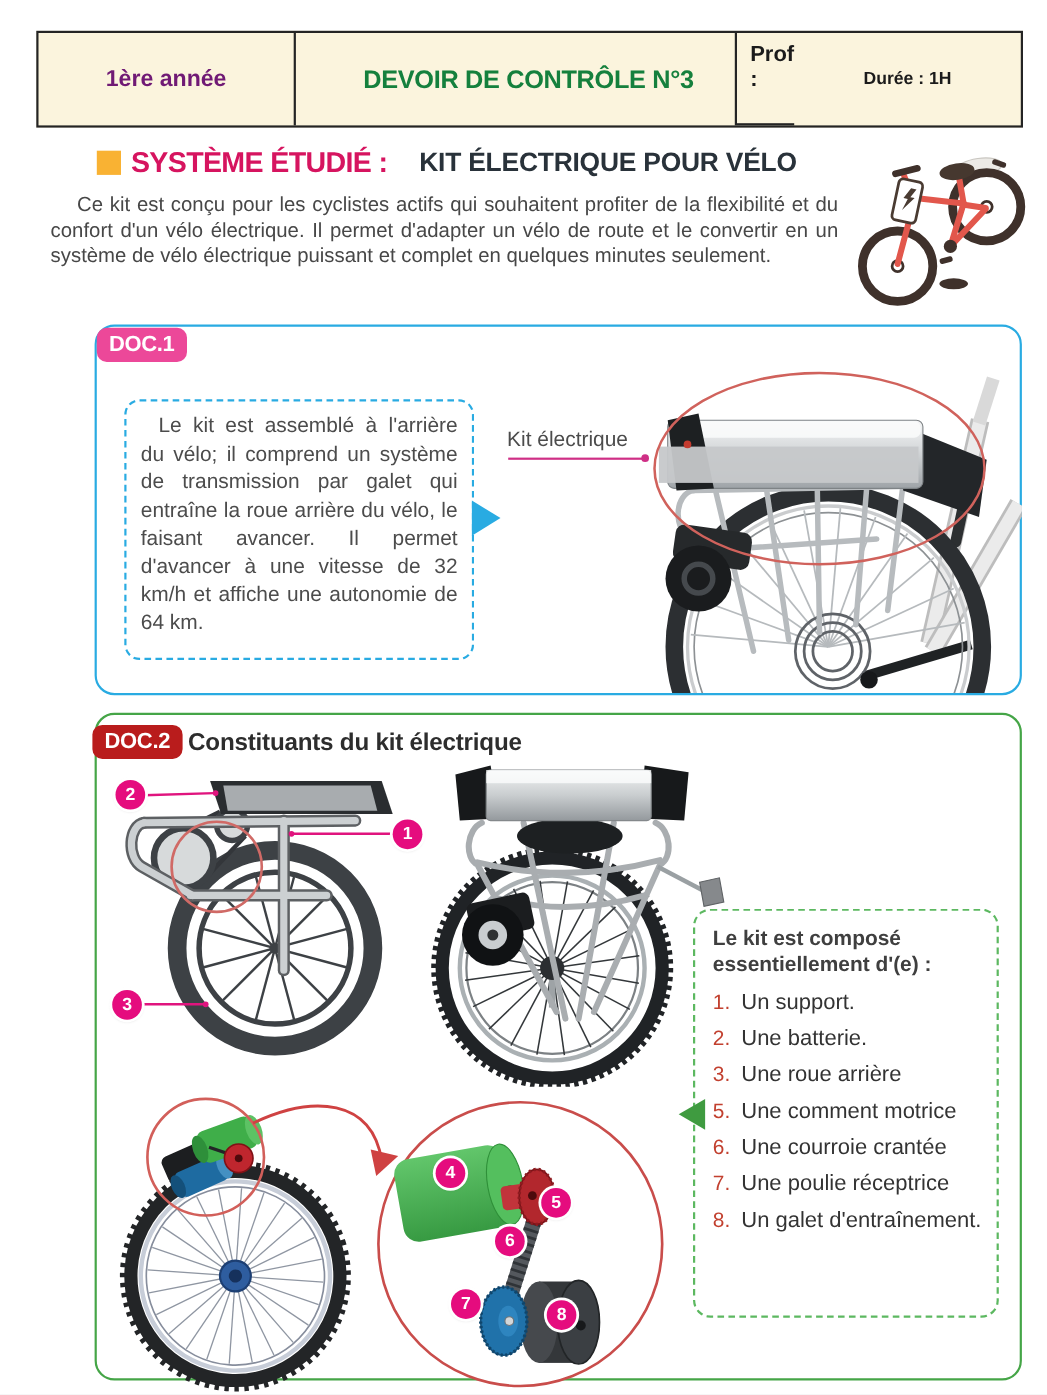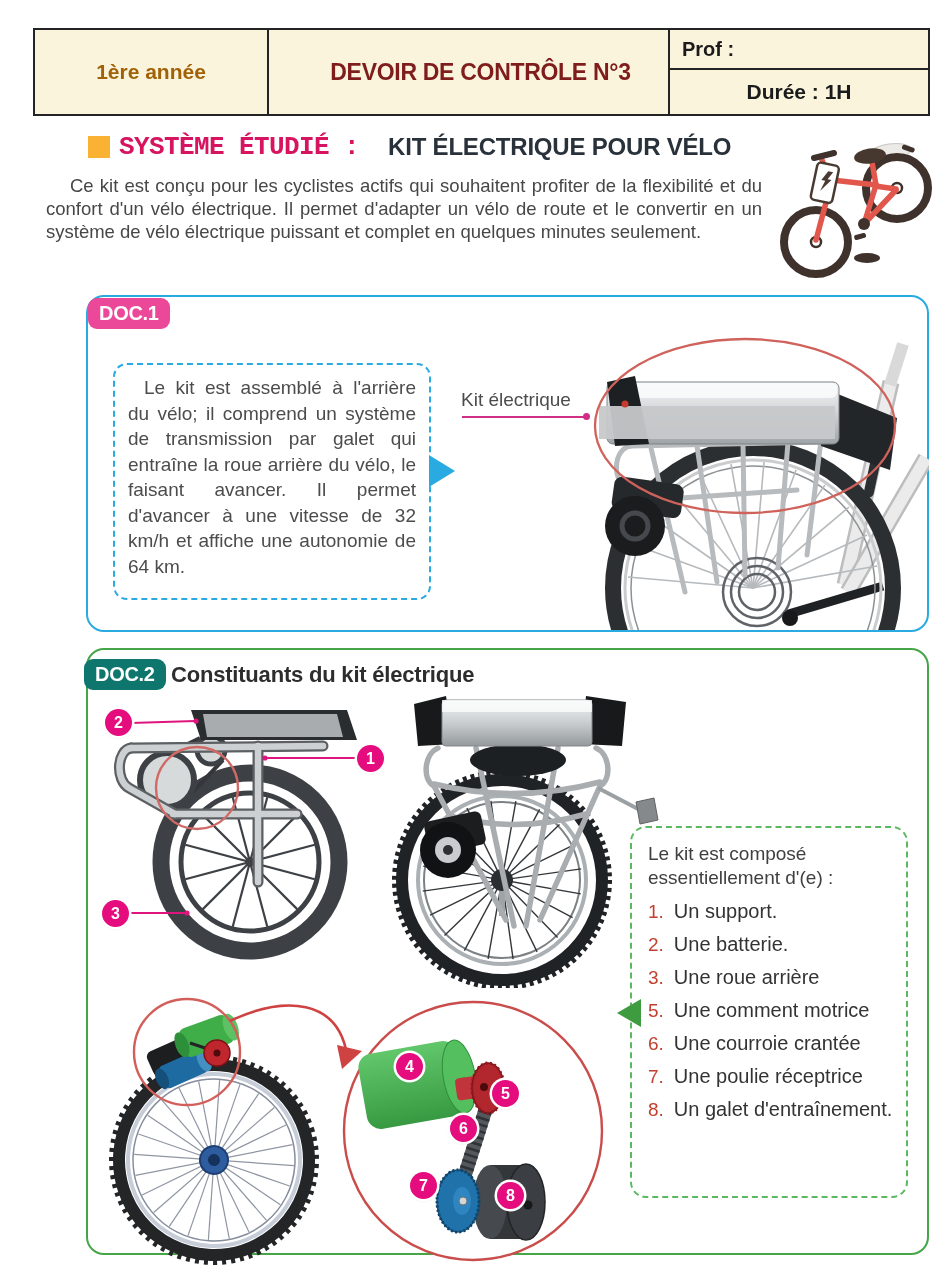--- a/index.html
+++ b/index.html
@@ -3,64 +3,64 @@
 <meta charset="utf-8">
 <style>
   html,body{margin:0;padding:0;background:#e8e8e8;}
   .page{position:relative;width:952px;height:1268px;background:#ffffff;margin:0 auto;
         font-family:"Liberation Sans","DejaVu Sans",sans-serif;overflow:hidden;}
 
   
   .header-table{position:absolute;left:33px;top:28px;width:897px;height:88px;
         background:#fbf4dd;border:2px solid #242424;display:flex;box-sizing:border-box;}
   .ht-col1{width:232px;border-right:2px solid #242424;display:flex;align-items:center;
-        justify-content:center;font-size:21px;font-weight:bold;color:#a16207;}
+        justify-content:center;font-size:21px;font-weight:bold;color:#701a75;}
   .ht-col2{flex:1;border-right:2px solid #242424;display:flex;align-items:center;
-        justify-content:center;font-size:23px;font-weight:bold;color:#7f1d1d;letter-spacing:-.3px;padding-left:24px;}
-  .ht-col3{width:258px;display:flex;flex-direction:column;}
+        justify-content:center;font-size:23px;font-weight:bold;color:#15803d;letter-spacing:-.3px;padding-left:24px;}
+  .ht-col3{width:258px;display:flex;flex-direction:row;}
   .ht-prof{flex:0 0 40px;border-bottom:2px solid #242424;padding:8px 0 0 12px;
         font-weight:bold;font-size:20px;color:#1b1b1b;box-sizing:border-box;}
   .ht-duree{flex:1;display:flex;align-items:center;justify-content:center;
-        font-weight:bold;font-size:21px;color:#1b1b1b;}
+        font-weight:bold;font-size:16px;color:#1b1b1b;}
 
   
   .sec-title{position:absolute;left:88px;top:132px;display:flex;align-items:center;gap:9px;white-space:nowrap;}
   .bullet{width:22px;height:22px;background:#f9b233;flex:0 0 auto;}
-  .t-pink{color:#d6145f;font-weight:bold;font-size:26px;letter-spacing:-.6px;font-family:Liberation Mono, monospace;}
+  .t-pink{color:#d6145f;font-weight:bold;font-size:26px;letter-spacing:-.6px;}
   .t-dark{color:#29323a;font-weight:bold;font-size:24px;letter-spacing:-.2px;margin-left:20px;}
   .intro{position:absolute;left:46px;top:174px;width:716px;font-size:18.5px;line-height:23px;
         color:#474747;text-align:justify;text-indent:24px;}
 
   
   .doc-box{position:absolute;border-radius:18px;box-sizing:border-box;}
   .doc1-box{left:86px;top:295px;width:843px;height:337px;border:2.5px solid #29abe2;}
   .doc2-box{left:86px;top:648px;width:843px;height:607px;border:2.5px solid #45a547;}
   .badge{position:absolute;color:#fff;font-weight:bold;font-size:20px;padding:4px 11px;
         border-radius:9px;letter-spacing:-.3px;}
   .badge1{left:88px;top:298px;background:#ec4899;}
-  .badge2{left:84px;top:659px;background:#0f766e;}
+  .badge2{left:84px;top:659px;background:#b91c1c;}
   .doc-title{position:absolute;font-size:22px;font-weight:bold;color:#2d2d2d;letter-spacing:-.2px;}
   .doc1-title{left:181px;top:301px;}
   .doc2-title{left:171px;top:662px;}
 
   
   .doc1-dashed{position:absolute;left:113px;top:363px;width:318px;height:237px;
         border:2px dashed #29abe2;border-radius:14px;padding:10px 13px;box-sizing:border-box;
         font-size:19px;line-height:25.5px;color:#4c4c4c;text-align:justify;text-indent:16px;}
   .blue-arrow{position:absolute;left:429px;top:455px;width:0;height:0;
         border-top:16px solid transparent;border-bottom:16px solid transparent;
         border-left:26px solid #29abe2;}
   .kit-label{position:absolute;left:461px;top:389px;font-size:19px;color:#4c4c4c;}
   .kit-line{position:absolute;left:462px;top:416px;width:124px;height:2px;background:#cf2f86;}
   .kit-dot{position:absolute;left:583px;top:413px;width:7px;height:7px;border-radius:50%;background:#cf2f86;}
 
   
   .doc2-list{position:absolute;left:630px;top:826px;width:278px;height:372px;
         border:2px dashed #5cb860;border-radius:16px;padding:14px 10px 8px 16px;box-sizing:border-box;}
-  .list-intro{font-size:19px;color:#3f3f3f;line-height:24px;margin-bottom:9px;}
+  .list-intro{font-size:19px;color:#3f3f3f;line-height:24px;margin-bottom:9px;font-weight:bold;}
   .list-item{font-size:20px;color:#333333;line-height:25px;margin-bottom:8px;}
   .list-item .num{color:#c2402f;font-size:19px;margin-right:10px;}
   .green-arrow{position:absolute;left:617px;top:999px;width:0;height:0;
         border-top:14px solid transparent;border-bottom:14px solid transparent;
         border-right:24px solid #3f9b40;}
 
   
   .pnum{position:absolute;width:27px;height:27px;border-radius:50%;background:#e50c7e;
         color:#fff;font-weight:bold;font-size:16px;display:flex;align-items:center;
         justify-content:center;box-shadow:0 0 0 2.5px #ffffff,0 1px 3px rgba(0,0,0,.35);z-index:5;}

